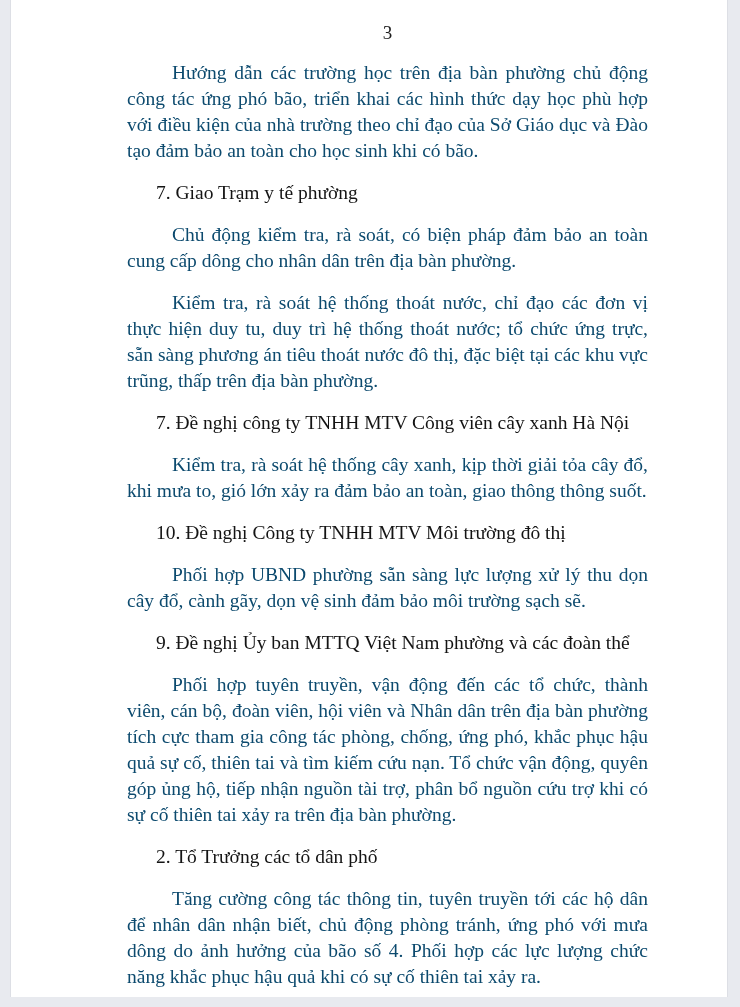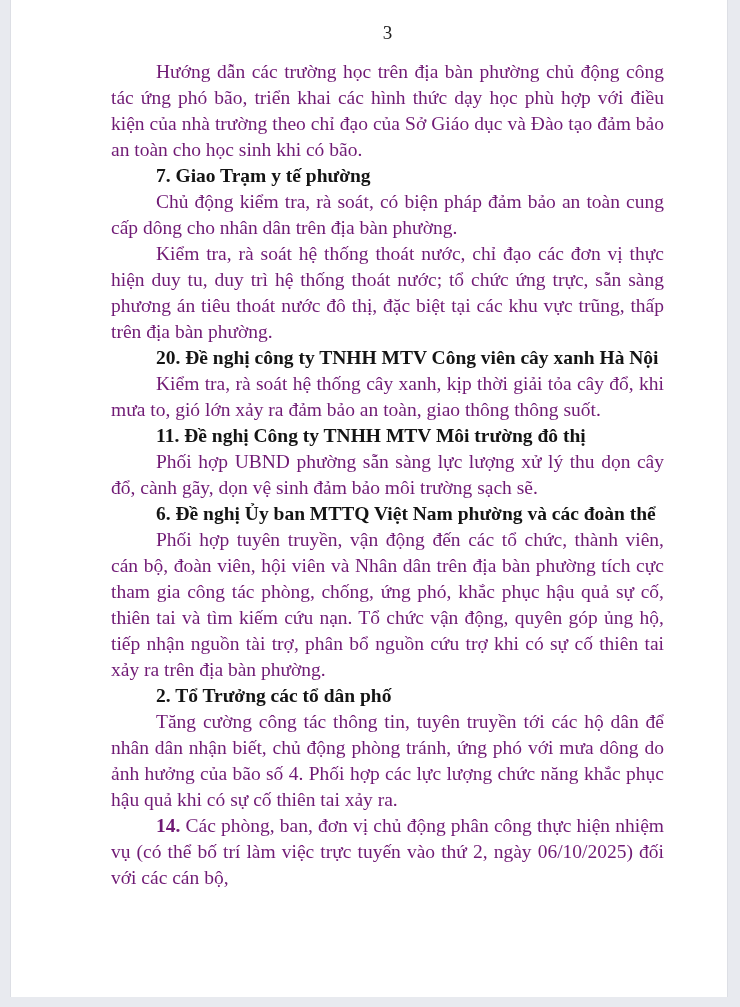--- a/index.html
+++ b/index.html
@@ -31,27 +31,27 @@
     font-size: 19px;
     line-height: 22px;
     margin: 0 0 15px 0;
     color: #1c1c1c;
   }
   .para {
     font-size: 19.5px;
     line-height: 26px;
     text-align: justify;
     text-indent: 45px;
-    margin: 0;
-    color: #701a75;
+    margin: 16px;
+    color: #0c4a6e;
   }
   .head {
     font-size: 19.5px;
     line-height: 26px;
-    font-weight: bold;
+    font-weight: normal;
     text-align: left;
     text-indent: 45px;
     margin: 0;
     color: #141414;
   }
   .num { font-weight: bold; }
 </style>
 </head>
 <body>
 
@@ -65,29 +65,29 @@
 
       <p class="head">7. Giao Trạm y tế phường</p>
 
 
 
       <p class="para">Chủ động kiểm tra, rà soát, có biện pháp đảm bảo an toàn cung cấp dông cho nhân dân trên địa bàn phường.</p>
 
 
       <p class="para">Kiểm tra, rà soát hệ thống thoát nước, chỉ đạo các đơn vị thực hiện duy tu, duy trì hệ thống thoát nước; tổ chức ứng trực, sẵn sàng phương án tiêu thoát nước đô thị, đặc biệt tại các khu vực trũng, thấp trên địa bàn phường.</p>
 
-      <p class="head">20. Đề nghị công ty TNHH MTV Công viên cây xanh Hà Nội</p>
+      <p class="head">7. Đề nghị công ty TNHH MTV Công viên cây xanh Hà Nội</p>
 
       <p class="para">Kiểm tra, rà soát hệ thống cây xanh, kịp thời giải tỏa cây đổ, khi mưa to, gió lớn xảy ra đảm bảo an toàn, giao thông thông suốt.</p>
 
-      <p class="head">11. Đề nghị Công ty TNHH MTV Môi trường đô thị</p>
+      <p class="head">10. Đề nghị Công ty TNHH MTV Môi trường đô thị</p>
 
       <p class="para">Phối hợp UBND phường sẵn sàng lực lượng xử lý thu dọn cây đổ, cành gãy, dọn vệ sinh đảm bảo môi trường sạch sẽ.</p>
 
-      <p class="head">6. Đề nghị Ủy ban MTTQ Việt Nam phường và các đoàn thể</p>
+      <p class="head">9. Đề nghị Ủy ban MTTQ Việt Nam phường và các đoàn thể</p>
 
       <p class="para">Phối hợp tuyên truyền, vận động đến các tổ chức, thành viên, cán bộ, đoàn viên, hội viên và Nhân dân trên địa bàn phường tích cực tham gia công tác phòng, chống, ứng phó, khắc phục hậu quả sự cố, thiên tai và tìm kiếm cứu nạn. Tổ chức vận động, quyên góp ủng hộ, tiếp nhận nguồn tài trợ, phân bổ nguồn cứu trợ khi có sự cố thiên tai xảy ra trên địa bàn phường.</p>
 
       <p class="head">2. Tổ Trưởng các tổ dân phố</p>
 
       <p class="para">Tăng cường công tác thông tin, tuyên truyền tới các hộ dân để nhân dân nhận biết, chủ động phòng tránh, ứng phó với mưa dông do ảnh hưởng của bão số 4. Phối hợp các lực lượng chức năng khắc phục hậu quả khi có sự cố thiên tai xảy ra.</p>
 
       <p class="para"><span class="num">14.</span><span> Các phòng, ban, đơn vị chủ động phân công thực hiện nhiệm vụ (có thể bố trí làm việc trực tuyến vào thứ 2, ngày 06/10/2025) đối với các cán bộ,</span></p>
 
     </div>

